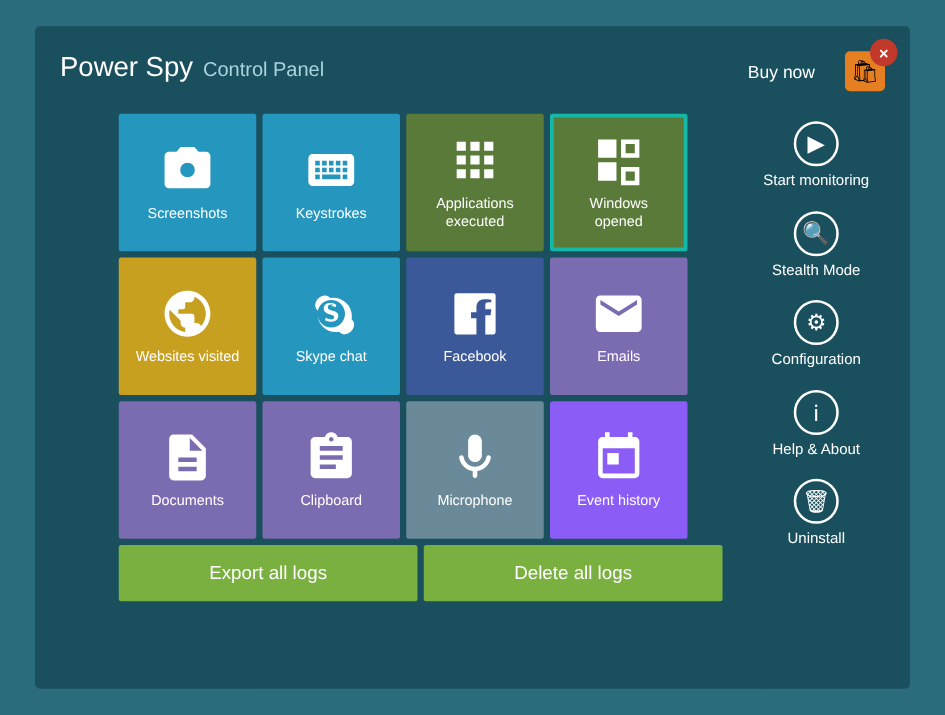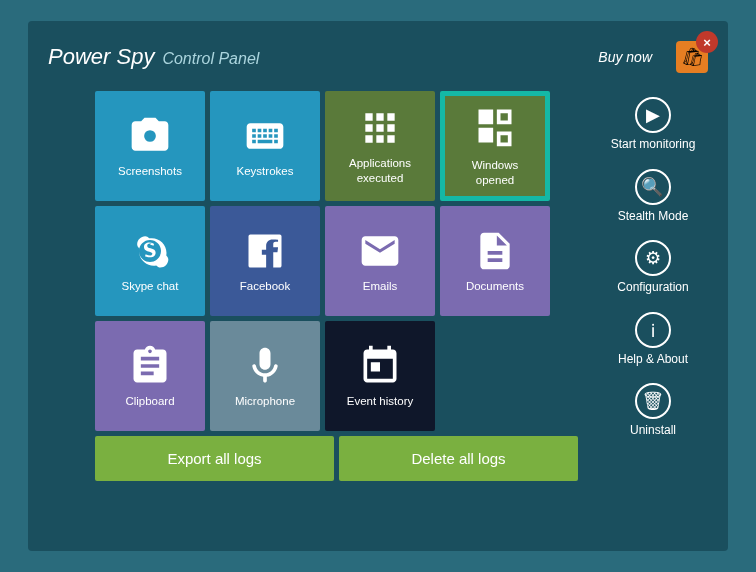--- a/index.html
+++ b/index.html
@@ -32,24 +32,23 @@
       cursor: pointer;
       display: flex;
       align-items: center;
       justify-content: center;
       color: white;
       font-size: 13px;
       font-weight: bold;
     }
     .header {
       display: flex;
-      align-items: center;
+      align-items: flex-start;
       justify-content: space-between;
       margin-bottom: 18px;
-      font-style: italic;
     }
     .title-area {
       display: flex;
       align-items: baseline;
       gap: 8px;
     }
     .title-main {
       color: white;
       font-size: 22px;
       font-weight: 300;
@@ -114,21 +113,21 @@
     .tile-keystrokes { background: #2596be; }
     .tile-apps { background: #5a7a3a; }
     .tile-windows { background: #5a7a3a; border: 3px solid #e74c3c; }
     .tile-websites { background: #c8a020; }
     .tile-skype { background: #2596be; justify-content: center; }
     .tile-facebook { background: #3b5998; }
     .tile-emails { background: #7b6bb0; }
     .tile-documents { background: #7b6bb0; }
     .tile-clipboard { background: #7b6bb0; }
     .tile-microphone { background: #6a8a9a; }
-    .tile-eventhistory { background: #0f172a; }
+    .tile-eventhistory { background: #8b5cf6; }
     .bottom-buttons {
       display: grid;
       grid-template-columns: 1fr 1fr;
       gap: 5px;
     }
     .bottom-btn {
       background: #7ab040;
       color: white;
       border: none;
       padding: 14px 10px;
@@ -214,27 +213,33 @@
           <span class="tile-label">Keystrokes</span>
         </div>
 
         <div class="tile tile-apps">
           <svg class="tile-svg" viewBox="0 0 24 24">
             <path d="M4 8h4V4H4v4zm6 12h4v-4h-4v4zm-6 0h4v-4H4v4zm0-6h4v-4H4v4zm6 0h4v-4h-4v4zm6-10v4h4V4h-4zm-6 4h4V4h-4v4zm6 6h4v-4h-4v4zm0 6h4v-4h-4v4z"></path>
           </svg>
           <span class="tile-label">Applications executed</span>
         </div>
 
-        <div class="tile tile-windows" style="border: 5px solid #14b8a6; justify-content: space-between;">
+        <div class="tile tile-windows" style="border: 3px solid #14b8a6;">
           <svg class="tile-svg" viewBox="0 0 24 24">
             <path d="M3 3h8v8H3V3zm0 10h8v8H3v-8zm10-10h8v8h-8V3zm2 2v4h4V5h-4zm-2 10h8v8h-8v-8zm2 2v4h4v-4h-4zm-14 0h4v4H5v-4zm0-10h4v4H5V7z"></path>
           </svg>
           <span class="tile-label">Windows opened</span>
         </div>
 
+        <div class="tile tile-websites">
+          <svg class="tile-svg" viewBox="0 0 24 24">
+            <path d="M12 2C6.48 2 2 6.48 2 12s4.48 10 10 10 10-4.48 10-10S17.52 2 12 2zm-1 17.93c-3.95-.49-7-3.85-7-7.93 0-.62.08-1.21.21-1.79L9 15v1c0 1.1.9 2 2 2v1.93zm6.9-2.54c-.26-.81-1-1.39-1.9-1.39h-1v-3c0-.55-.45-1-1-1H8v-2h2c.55 0 1-.45 1-1V7h2c1.1 0 2-.9 2-2v-.41c2.93 1.19 5 4.06 5 7.41 0 2.08-.8 3.97-2.1 5.39z"></path>
+          </svg>
+          <span class="tile-label">Websites visited</span>
+        </div>
 
         <div class="tile tile-skype">
           <svg class="tile-svg" viewBox="0 0 24 24">
             <path d="M20.89 14.4c.07-.44.11-.89.11-1.4 0-4.41-3.59-8-8-8-.51 0-.96.04-1.4.11C10.92 4.42 10.21 4 9.38 4 7.01 4 5 6.01 5 8.38c0 .83.42 1.54 1.11 2.22C6.04 11.04 6 11.51 6 12c0 4.41 3.59 8 8 8 .49 0 .96-.04 1.4-.11.68.69 1.39 1.11 2.22 1.11C19.99 21 22 18.99 22 16.62c0-.83-.42-1.54-1.11-2.22zM12 18c-3.31 0-6-2.69-6-6s2.69-6 6-6 6 2.69 6 6-2.69 6-6 6zm.89-9.93c-1.72-.42-2.39.31-2.39 1.05 0 .82.56 1.09 1.79 1.42 1.77.48 2.78.95 2.78 2.37 0 .85-.45 2.55-3.06 2.55-1.47 0-2.72-.64-2.72-.64l.34-1.04s1.08.68 2.38.68c.5 0 1.28-.24 1.28-.91 0-.57-.43-.85-1.62-1.17-1.44-.38-2.95-.95-2.95-2.62 0-1.52 1.22-2.41 2.87-2.41 1.66 0 2.6.79 2.6.79l-.3 1.01s-.9-.58-2-.58z"></path>
           </svg>
           <span class="tile-label">Skype chat</span>
         </div>
 
         <div class="tile tile-facebook">
           <svg class="tile-svg" viewBox="0 0 24 24">

